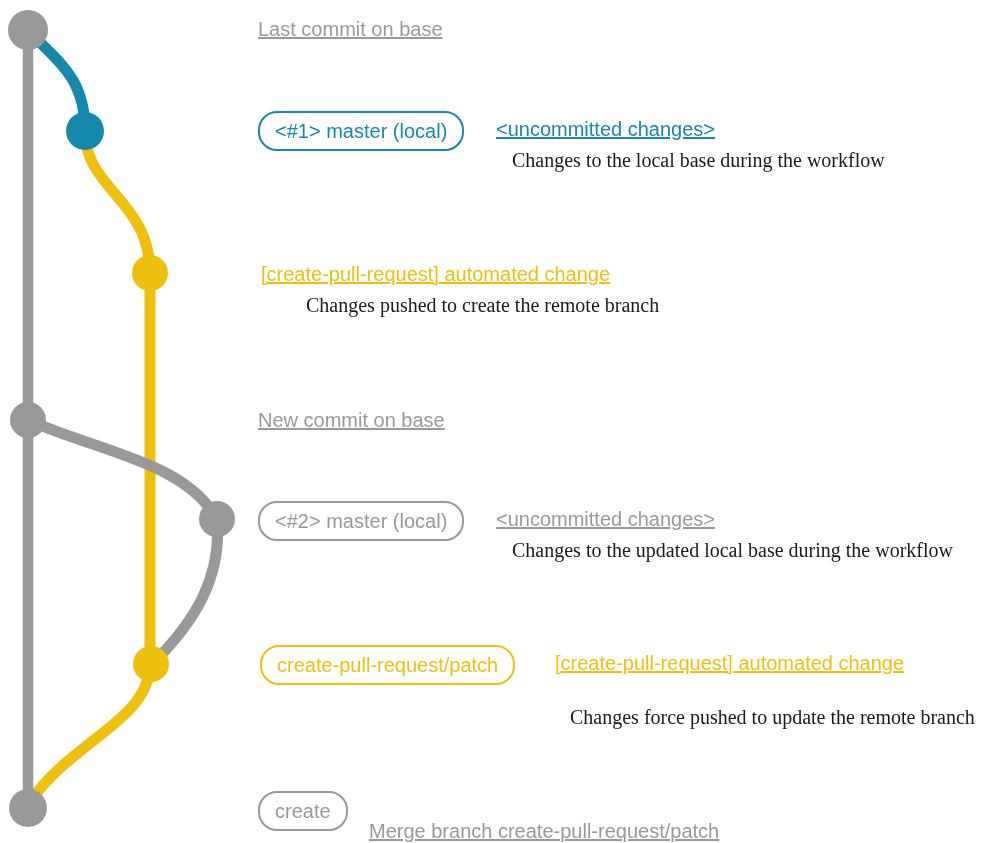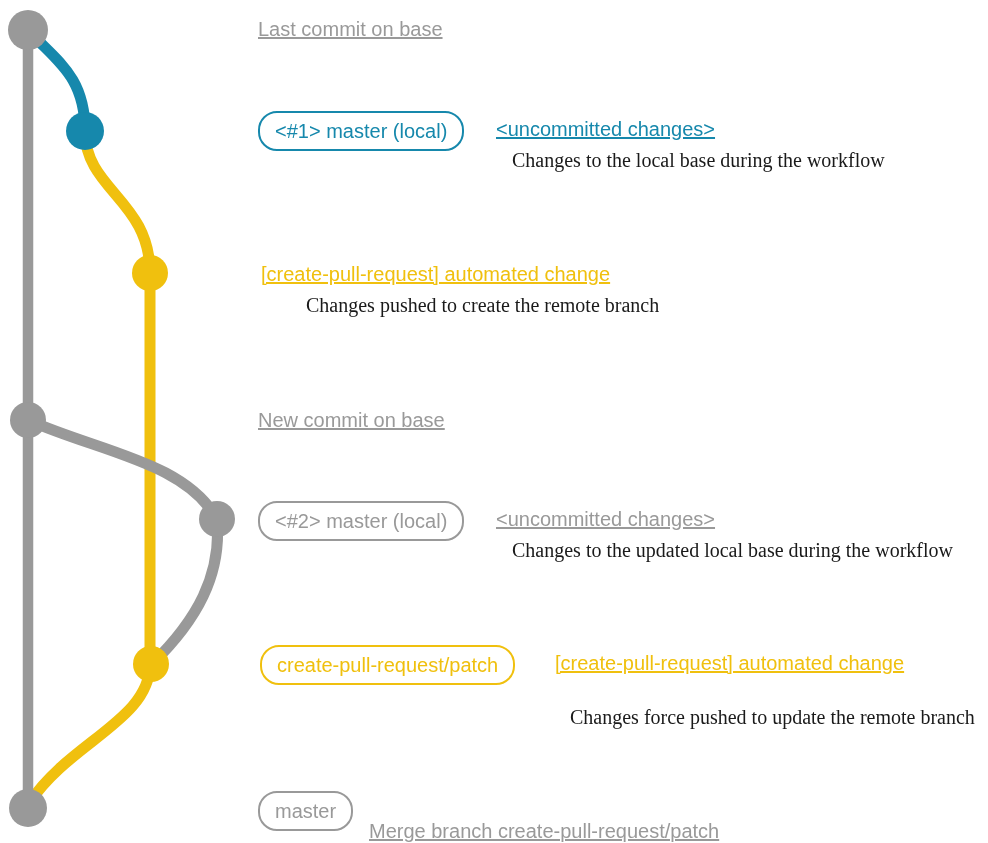--- a/index.html
+++ b/index.html
@@ -90,16 +90,16 @@
   <div class="label c-gray" style="left:258px;top:408px;">New commit on base</div>
 
   <div class="chip chip-gray" style="left:258px;top:501px;">&lt;#2&gt; master (local)</div>
   <div class="label c-gray" style="left:496px;top:507px;">&lt;uncommitted changes&gt;</div>
   <div class="desc" style="left:512px;top:539px;">Changes to the updated local base during the workflow</div>
 
   <div class="chip chip-yellow" style="left:260px;top:645px;">create-pull-request/patch</div>
   <div class="label c-yellow" style="left:555px;top:651px;">[create-pull-request] automated change</div>
   <div class="desc" style="left:570px;top:668px;margin-top:38px;">Changes force pushed to update the remote branch</div>
 
-  <div class="chip chip-gray" style="left:258px;top:791px;">master</div>
+  <div class="chip chip-gray" style="left:258px;top:791px;">create</div>
   <div class="label c-gray" style="left:369px;top:819px;">Merge branch create-pull-request/patch</div>
 
 </div>
 
 </body></html>

